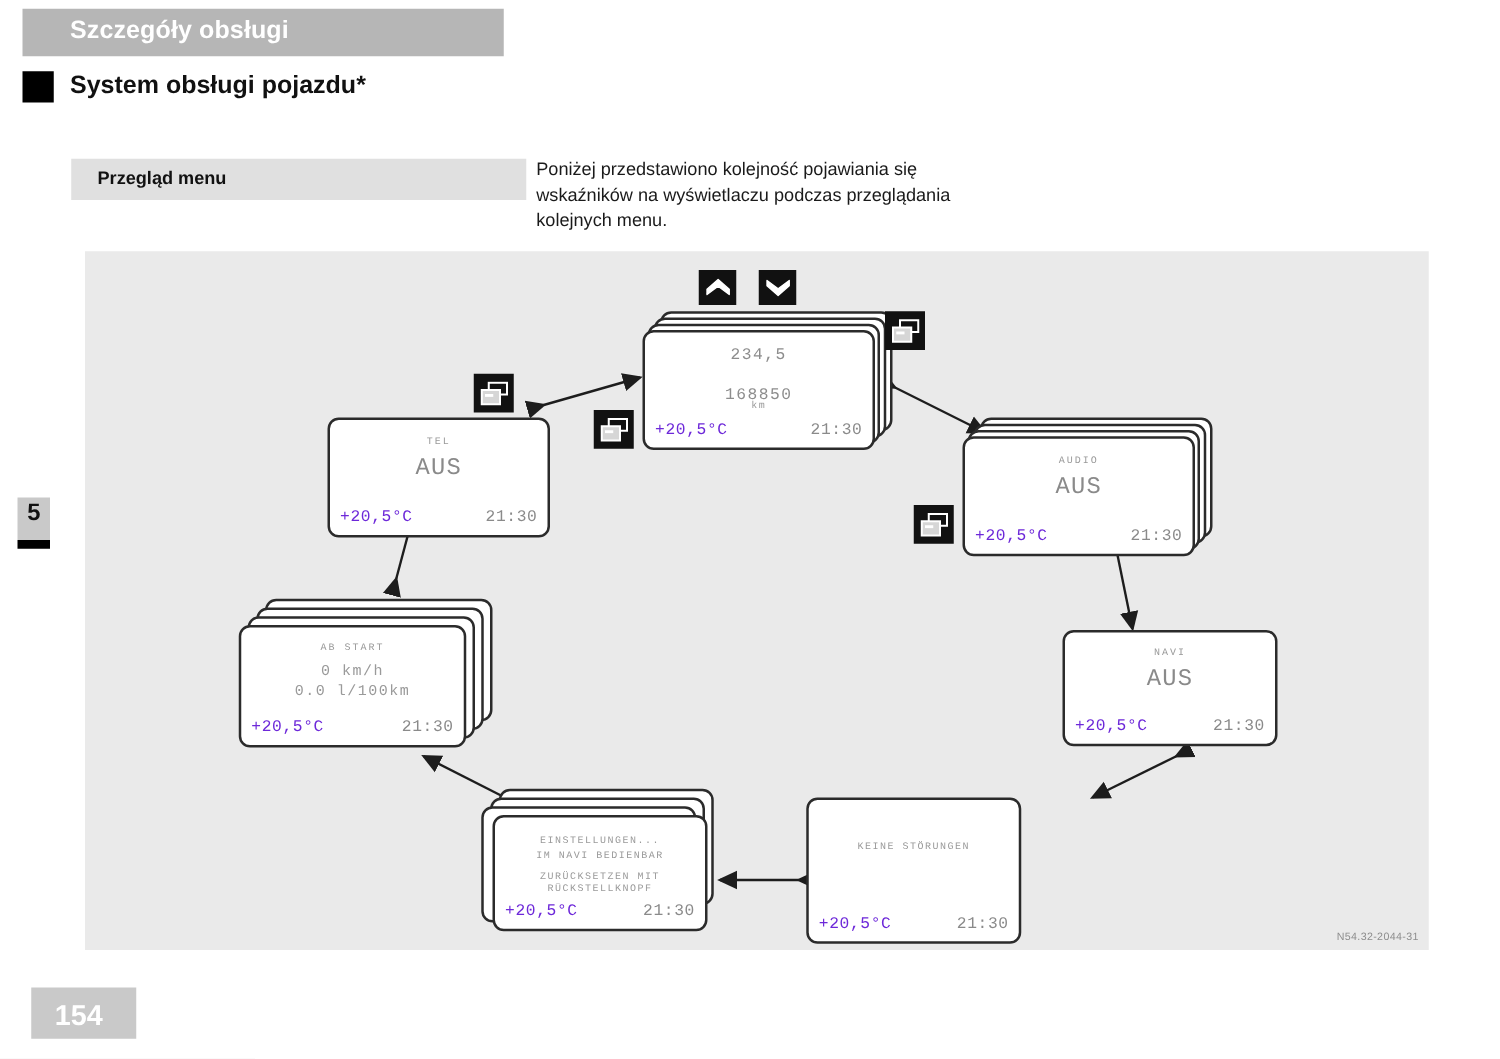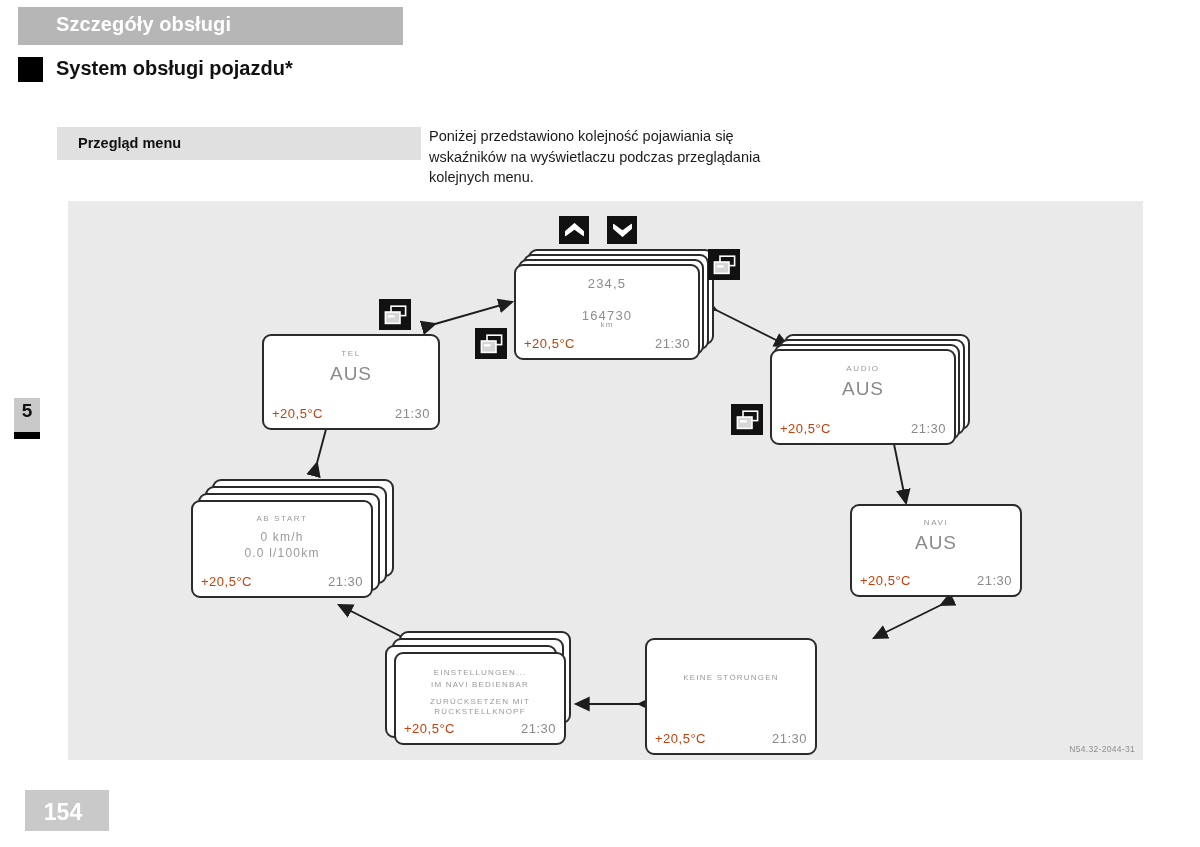--- a/index.html
+++ b/index.html
@@ -82,41 +82,41 @@
     box-sizing:border-box;
     z-index:5;
   }
   .stack{position:absolute;z-index:4;}
   .stack .lay{
     position:absolute;background:#ffffff;border:2.2px solid #2b2b2b;
     border-radius:9px;box-sizing:border-box;
   }
   .lcd{
     position:absolute;left:0;top:0;right:0;bottom:0;
-    font-family:Liberation Sans, sans-serif;
+    font-family:Liberation Mono, monospace;
     color:#8d8d8d;
   }
   .lcd .ttl{
     position:absolute;left:0;right:0;text-align:center;
     font-size:8px;letter-spacing:1.6px;color:#9a9a9a;
   }
   .lcd .big{
     position:absolute;left:0;right:0;text-align:center;
     font-size:19px;letter-spacing:1px;color:#8a8a8a;
   }
   .lcd .mid{
     position:absolute;left:0;right:0;text-align:center;
     font-size:13px;letter-spacing:1.2px;color:#8d8d8d;
   }
   .lcd .sml{
     position:absolute;left:0;right:0;text-align:center;
     font-size:8px;letter-spacing:1.2px;color:#9a9a9a;
   }
   .lcd .tL{
-    position:absolute;left:8px;bottom:7px;font-size:13px;letter-spacing:.5px;color:#c2410c;
+    position:absolute;left:8px;bottom:7px;font-size:13px;letter-spacing:.5px;color:#6d28d9;
   }
   .lcd .tR{
     position:absolute;right:8px;bottom:7px;font-size:13px;letter-spacing:.5px;color:#8a8a8a;
   }
   
   .ibtn{
     position:absolute;background:#111;z-index:9;
     display:flex;align-items:center;justify-content:center;
   }
 </style>
@@ -214,21 +214,21 @@
 
   <div class="stack" style="left:446px;top:48px;width:200px;height:110px;">
     <div class="lay" style="left:14px;top:0;width:186px;height:96px;"></div>
     <div class="lay" style="left:9px;top:5px;width:186px;height:96px;"></div>
     <div class="lay" style="left:4px;top:10px;width:186px;height:96px;"></div>
   </div>
   <div class="scr" style="left:446px;top:63px;width:186px;height:96px;">
     <div class="lcd">
       <div class="mid" style="top:10px;">234,5</div>
       <div class="sml" style="top:30px;margin-top:24px;">km</div>
-      <div class="mid" style="top:42px;">164730</div>
+      <div class="mid" style="top:42px;">168850</div>
       <div class="tL">+20,5°C</div>
       <div class="tR">21:30</div>
     </div>
   </div>
 
   <div class="scr" style="left:194px;top:133px;width:178px;height:96px;">
     <div class="lcd">
       <div class="ttl" style="top:13px;">TEL</div>
       <div class="big" style="top:27px;">AUS</div>
       <div class="tL">+20,5°C</div>

